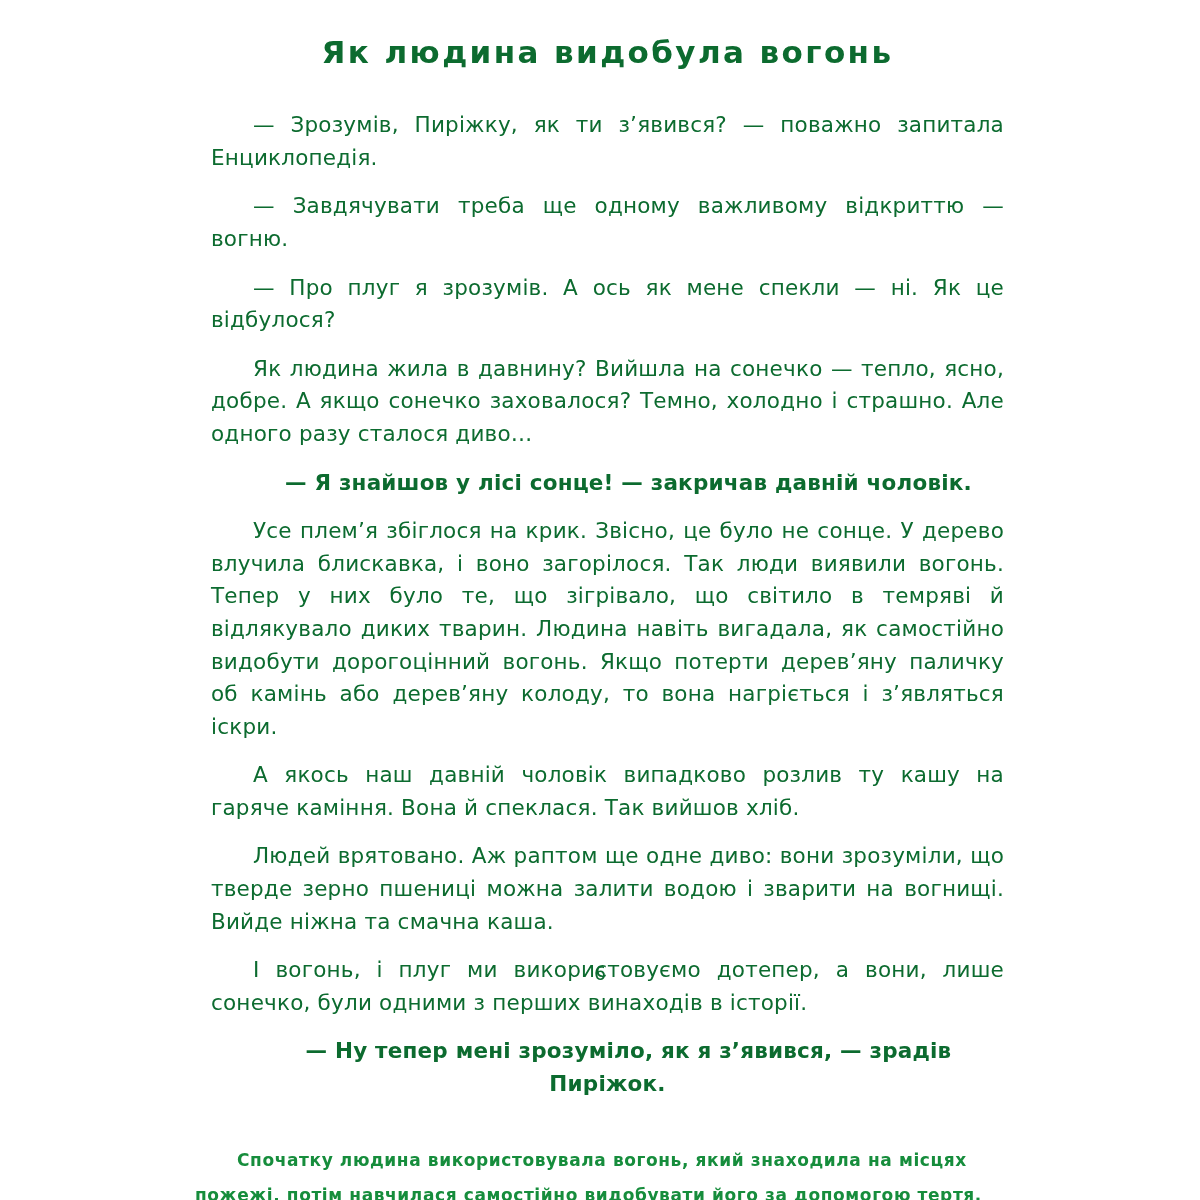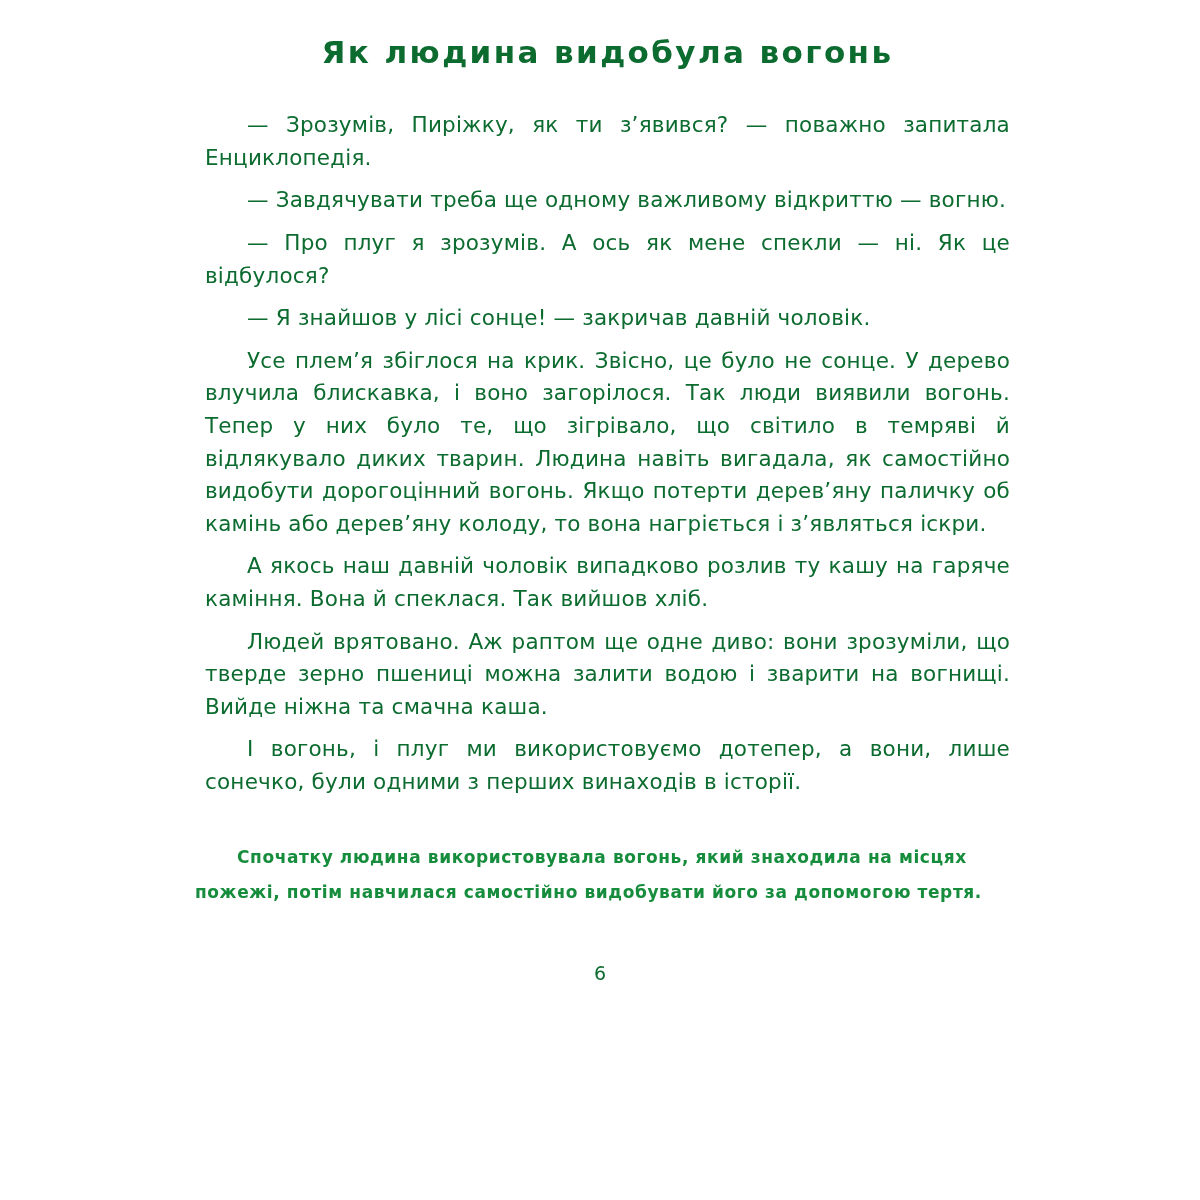--- a/index.html
+++ b/index.html
@@ -28,33 +28,34 @@
     text-align: center;
     font-size: 31px;
     font-weight: bold;
     letter-spacing: 2.4px;
     color: #0c6b2f;
     margin: 0 0 38px 0;
     line-height: 1.2;
     white-space: nowrap;
   }
   .body-text p {
-    margin: 10px;
+    margin: 16px;
     font-size: 21.5px;
     line-height: 32.6px;
     color: #0c6b2f;
     text-align: justify;
     text-justify: inter-word;
     letter-spacing: 0.2px;
   }
   .body-text p.indent {
     text-indent: 42px;
   }
   .body-text p.nojust {
-    text-align: left;
+    text-align: center;
+    font-weight: bold;
   }
   .summary {
     margin-top: 42px;
     font-size: 17px;
     font-weight: bold;
     line-height: 35px;
     color: #168d3c;
     text-align: left;
     text-indent: 42px;
     letter-spacing: 0.6px;
@@ -74,23 +75,25 @@
 <body>
 
 <div class="page">
 
   <h1 class="page-title">Як людина видобула вогонь</h1>
 
   <div class="body-text">
     <p class="indent">— Зрозумів, Пиріжку, як ти з’явився? — поважно запитала Енциклопедія.</p>
     <p class="indent">— Завдячувати треба ще одному важливому відкриттю — вогню.</p>
     <p class="indent">— Про плуг я зрозумів. А ось як мене спекли — ні. Як це відбулося?</p>
+    <p class="indent">Як людина жила в давнину? Вийшла на сонечко — тепло, ясно, добре. А якщо сонечко заховалося? Темно, холодно і страшно. Але одного разу сталося диво…</p>
     <p class="indent nojust">— Я знайшов у лісі сонце! — закричав давній чоловік.</p>
     <p class="indent">Усе плем’я збіглося на крик. Звісно, це було не сонце. У дерево влучила блискавка, і воно загорілося. Так люди виявили вогонь. Тепер у них було те, що зігрівало, що світило в темряві й відлякувало диких тварин. Людина навіть вигадала, як самостійно видобути дорогоцінний вогонь. Якщо потерти дерев’яну паличку об камінь або дерев’яну колоду, то вона нагріється і з’являться іскри.</p>
     <p class="indent">А якось наш давній чоловік випадково розлив ту кашу на гаряче каміння. Вона й спеклася. Так вийшов хліб.</p>
     <p class="indent">Людей врятовано. Аж раптом ще одне диво: вони зрозуміли, що тверде зерно пшениці можна залити водою і зварити на вогнищі. Вийде ніжна та смачна каша.</p>
     <p class="indent">І вогонь, і плуг ми використовуємо дотепер, а вони, лише сонечко, були одними з перших винаходів в історії.</p>
+    <p class="indent nojust">— Ну тепер мені зрозуміло, як я з’явився, — зрадів Пиріжок.</p>
   </div>
 
   <div class="summary">Спочатку людина використовувала вогонь, який знаходила на місцях пожежі, потім навчилася самостійно видобувати його за допомогою тертя.</div>
 
   <div class="page-number">6</div>
 </div>
 
 </body></html>

